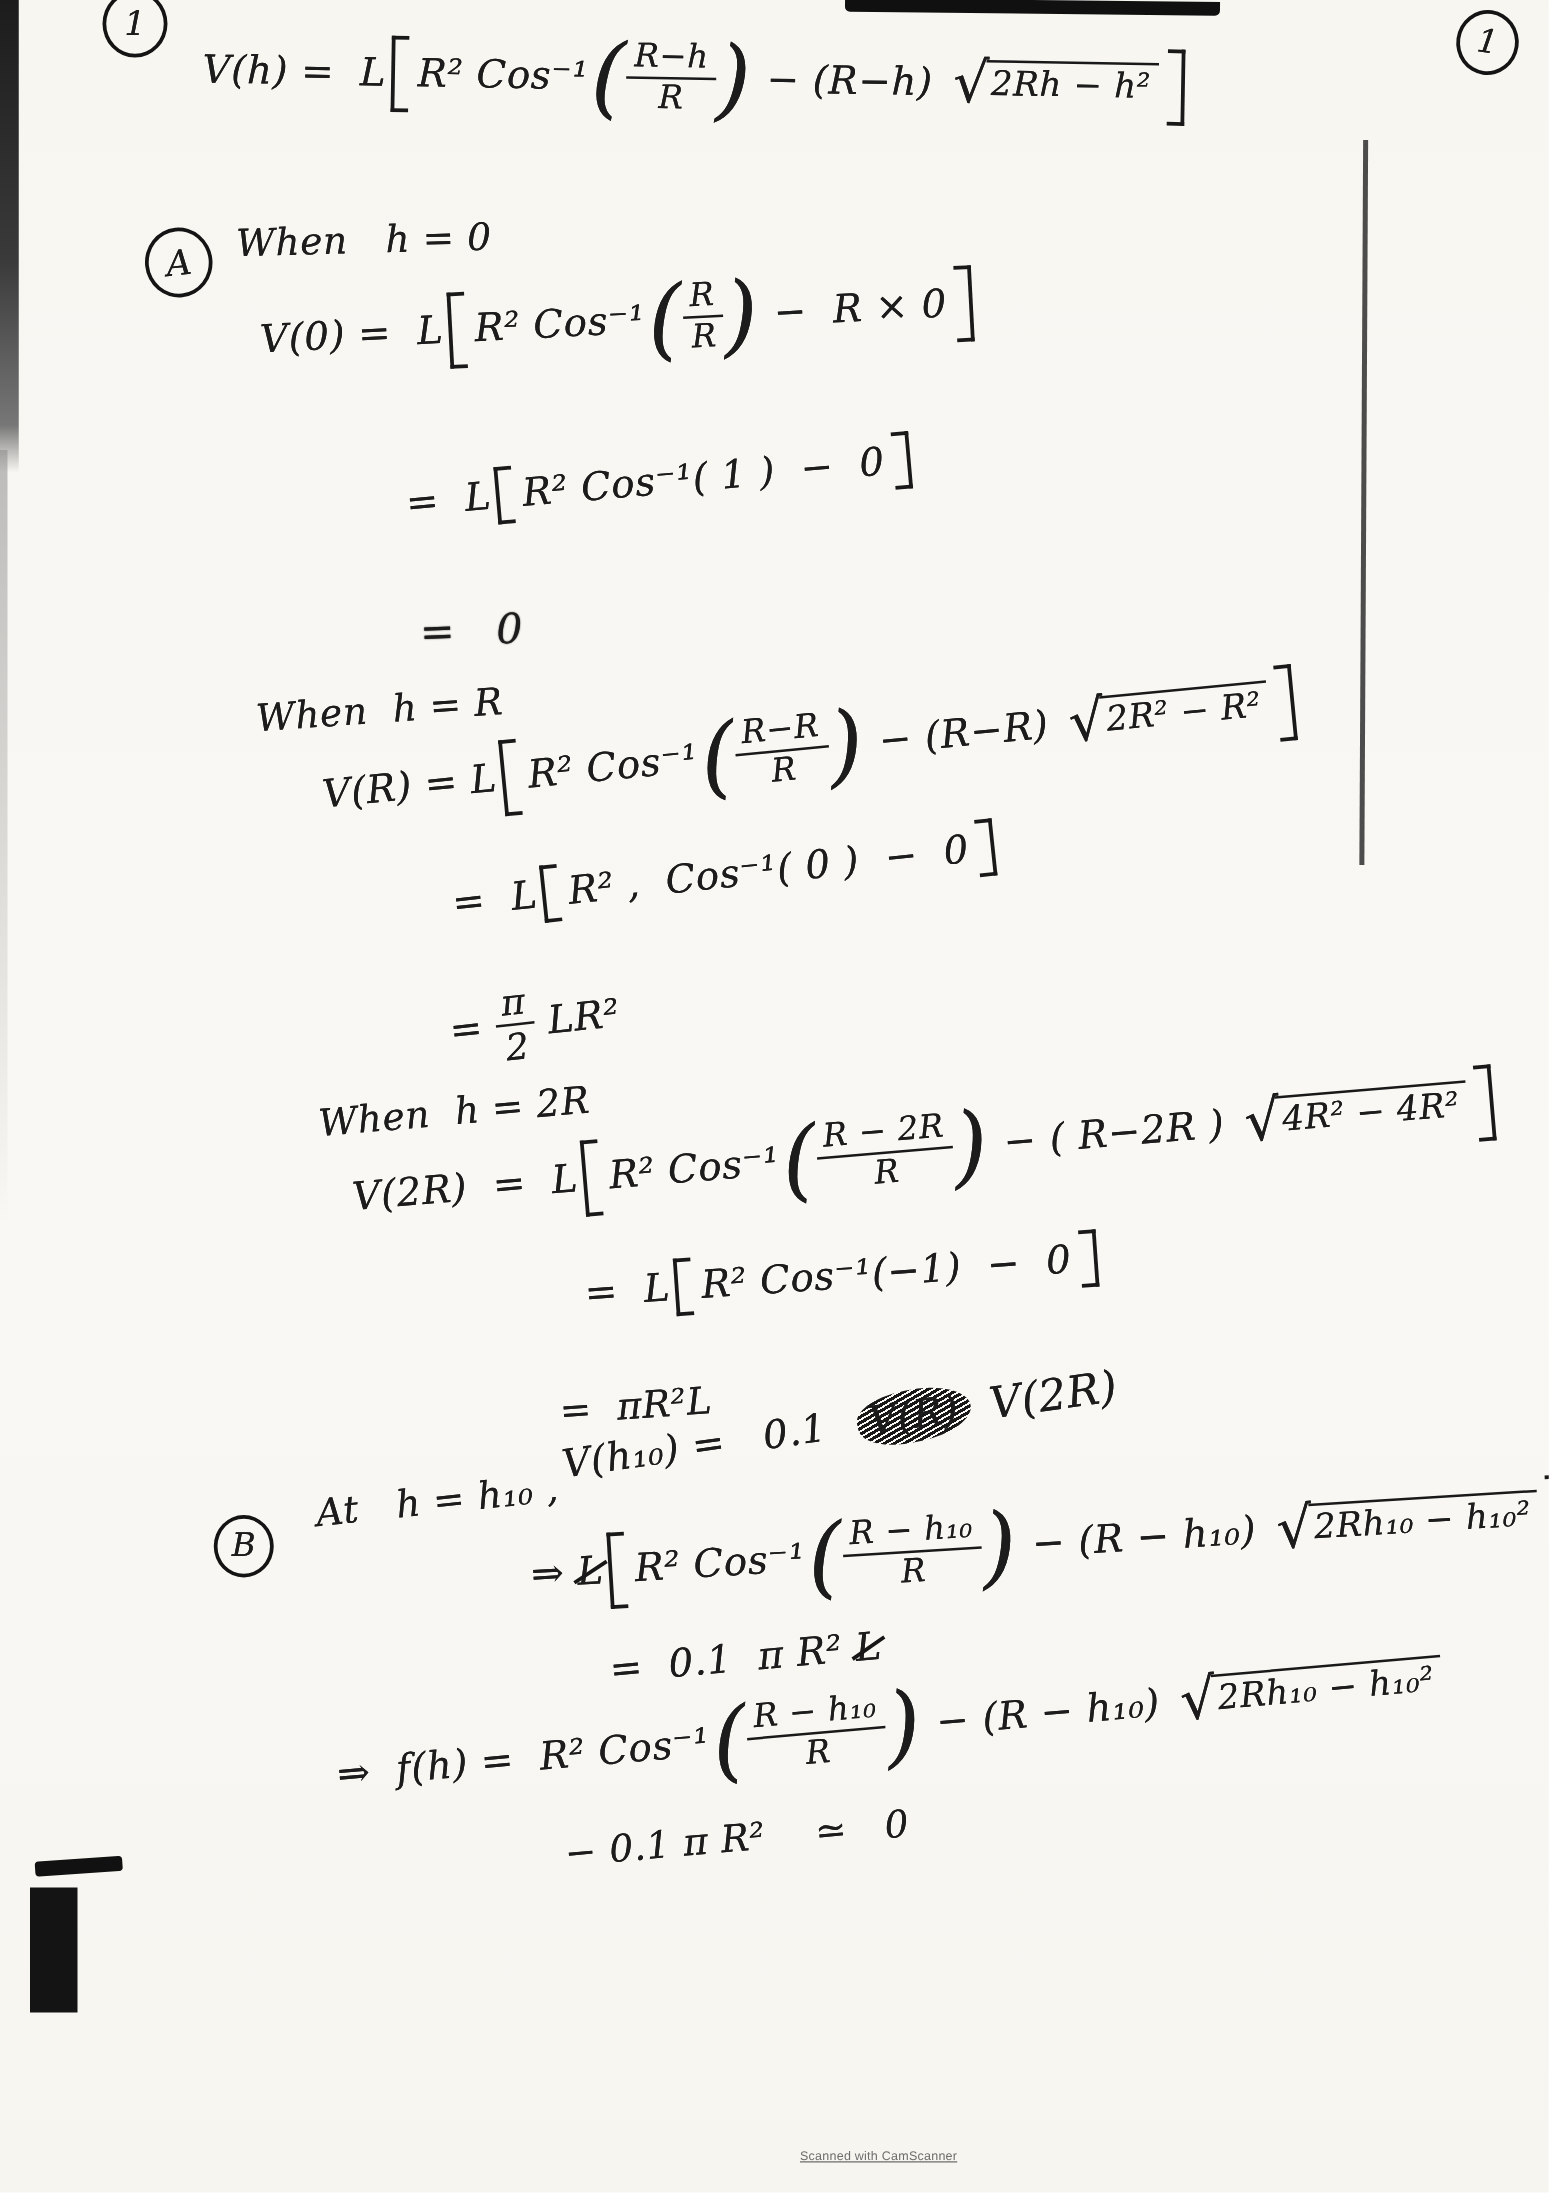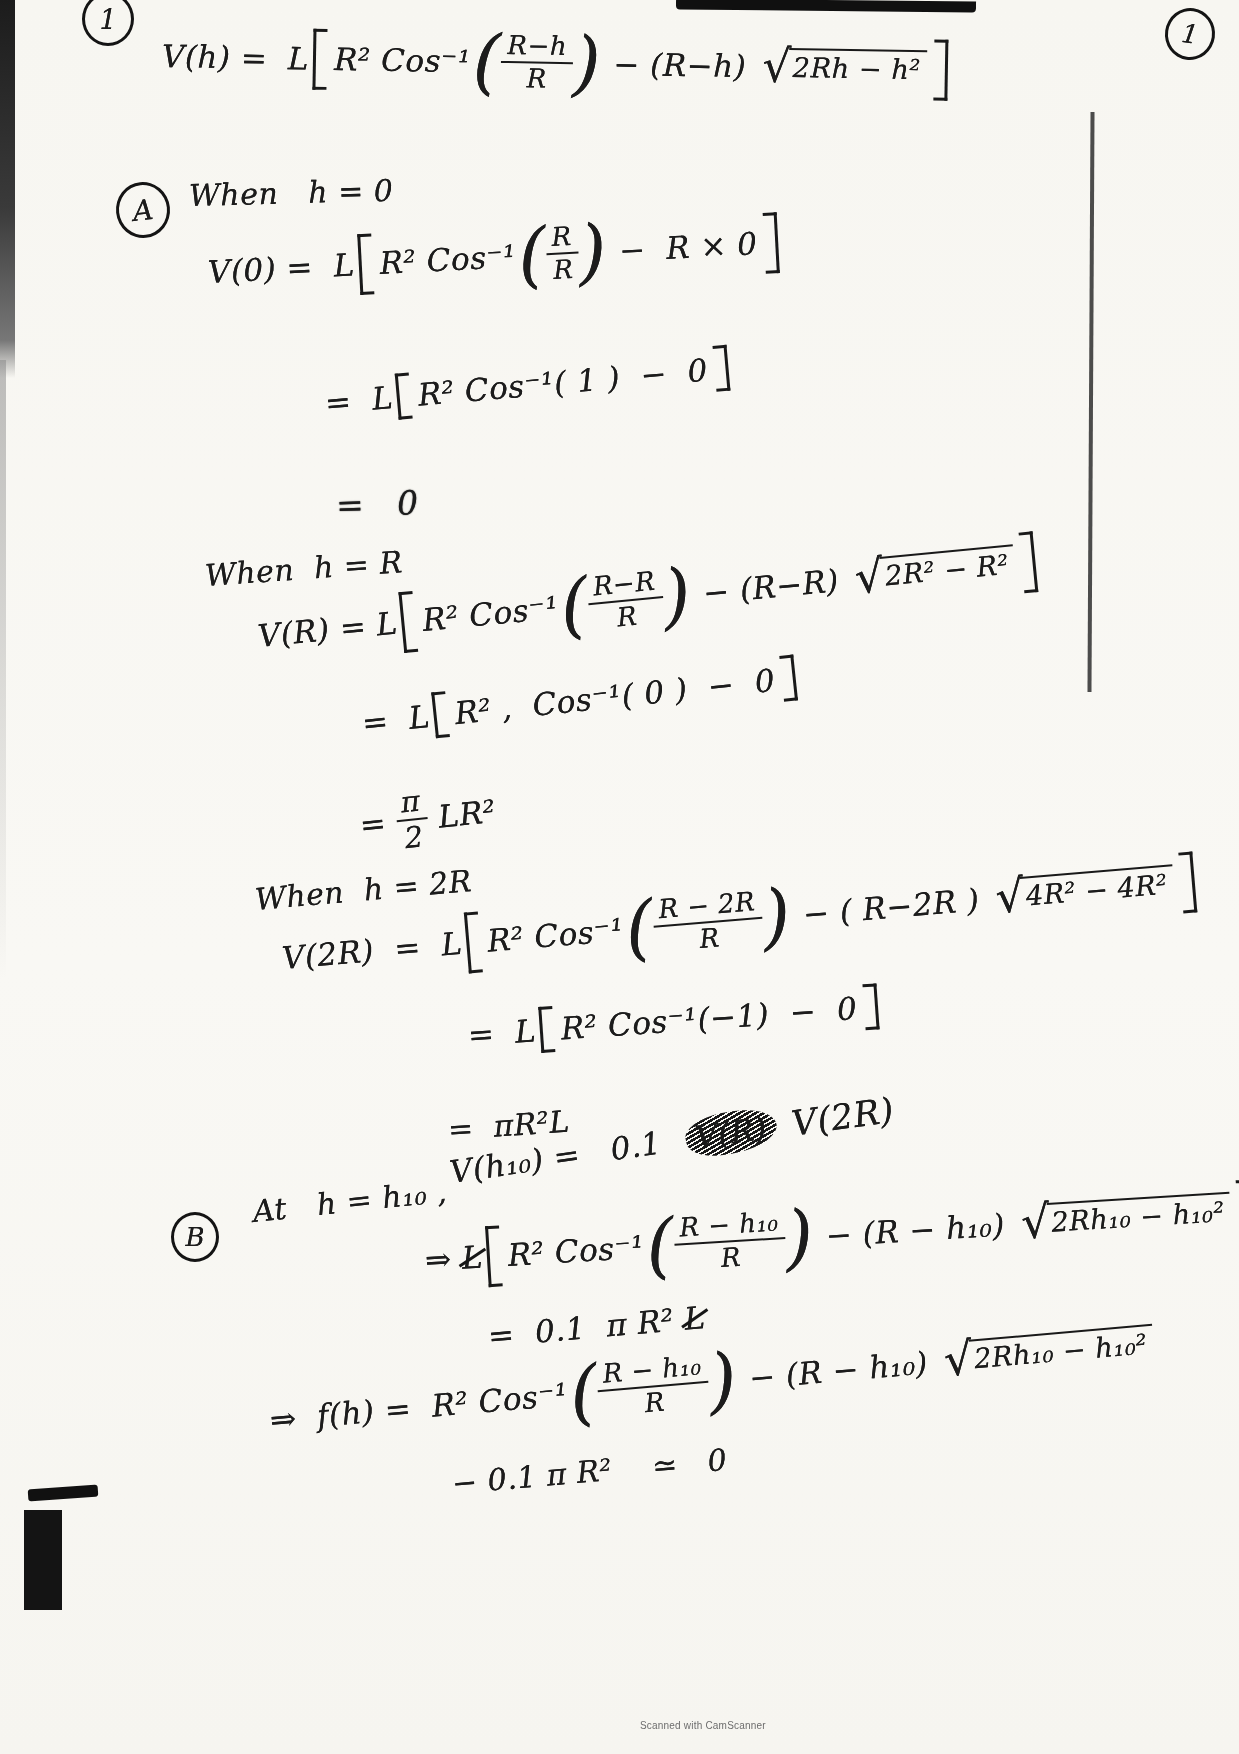--- a/index.html
+++ b/index.html
@@ -41,21 +41,21 @@
   .scribble{position:relative;display:inline-block;margin:0 10px;padding:0 4px;}
   .scribble::before{
     content:"";position:absolute;inset:-3px -6px;border-radius:45% 55% 50% 48%;
     background:repeating-linear-gradient(-18deg,rgba(20,20,20,0) 0 1.5px,#181818 1.5px 4px);
     transform:rotate(-4deg);
   }
   .big{font-size:1.12em;}
   .artifact{position:absolute;}
   .footer{
     position:absolute;font-family:"Liberation Sans", sans-serif;
-    font-size:10px;color:#6d6d6d;letter-spacing:.2px;font-style:normal;
+    font-size:10px;color:#6d6d6d;letter-spacing:.2px;font-style:normal;text-decoration:underline;
   }
 </style>
 </head>
 <body>
 
 <div class="artifact" style="left:676px;top:0;width:300px;height:11px;background:#101010;border-radius:0 0 4px 4px;transform:rotate(.6deg);"></div>
 <div class="artifact" style="left:0;top:0;width:15px;height:378px;background:linear-gradient(180deg,#1c1c1c 0%,#3a3a3a 55%,#777 90%,rgba(120,120,120,0) 100%);"></div>
 <div class="artifact" style="left:0;top:360px;width:6px;height:620px;background:linear-gradient(180deg,#8a8a8a,rgba(150,150,150,0));opacity:.55;"></div>
 <div class="artifact" style="left:1089px;top:112px;width:3.5px;height:580px;background:#2e2e2e;opacity:.85;transform:rotate(.3deg);"></div>
 <div class="artifact" style="left:28px;top:1487px;width:70px;height:12px;background:#111;transform:rotate(-4deg);border-radius:3px;"></div>

